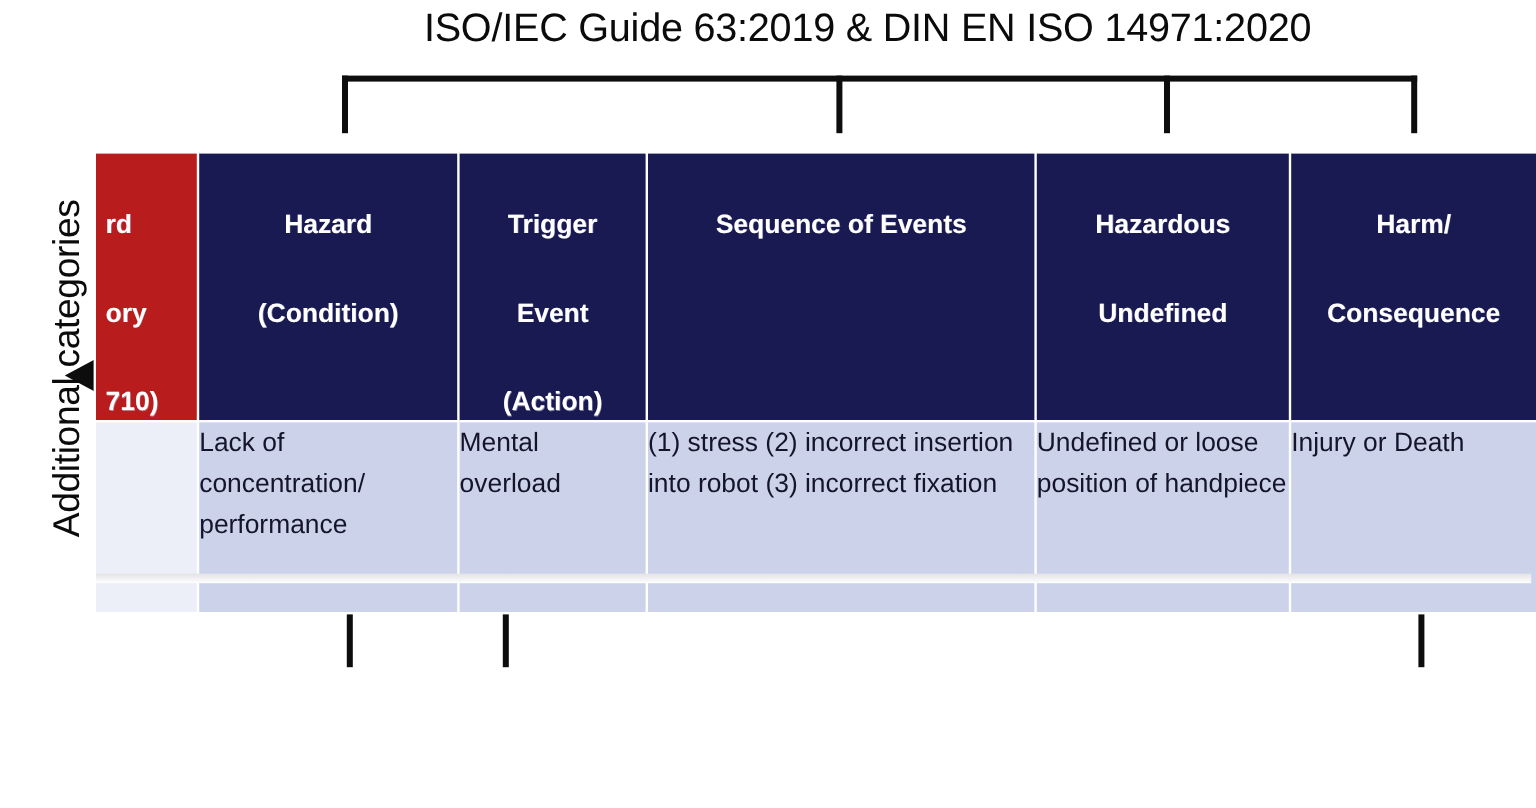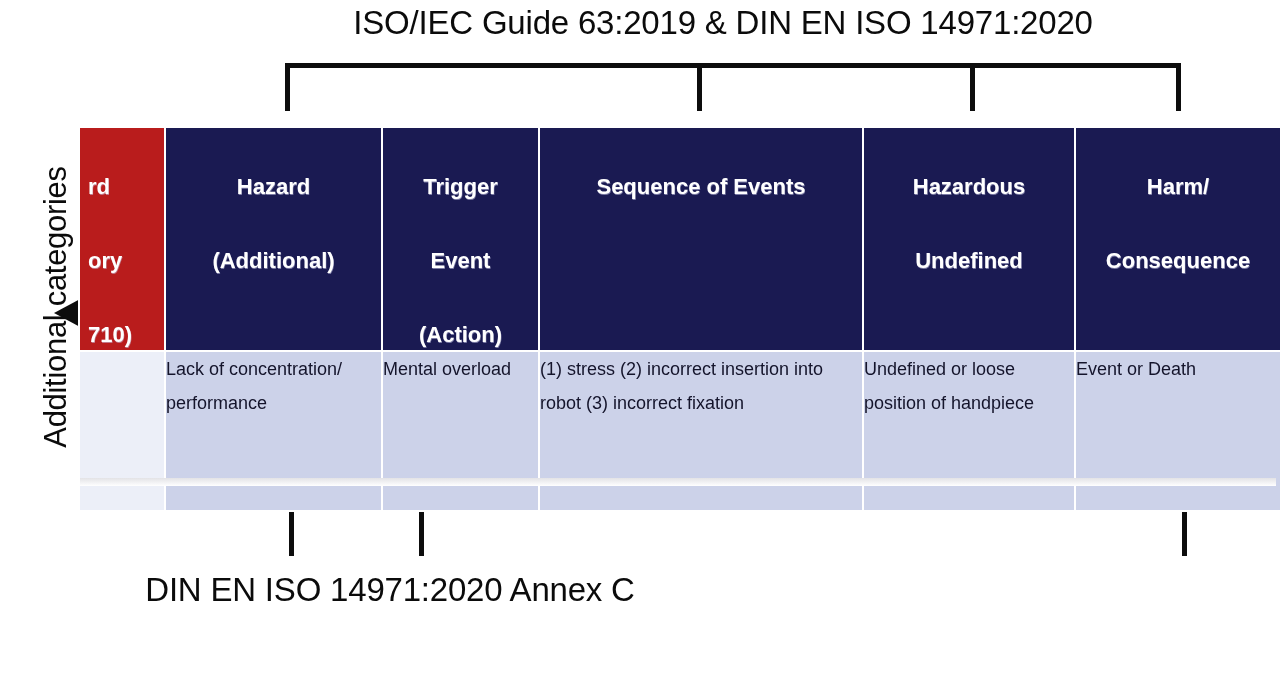--- a/index.html
+++ b/index.html
@@ -145,21 +145,21 @@
     vertical-align: middle;
   }
   .hdr-text {
     display: block;
     margin-top: 44px;
   }
   .body-cell {
     height: 160px;
     background: #ccd2e9;
     color: #14142b;
-    font-size: 18px;
+    font-size: 22px;
     line-height: 34px;
     text-align: left;
     padding: 8px 10px 4px 10px;
     box-sizing: border-box;
     vertical-align: top;
   }
   .body-cell.first {
     background: #eceff8;
     color: #2a3a78;
   }
@@ -241,21 +241,21 @@
       </colgroup>
       <thead>
         <tr>
           <th class="hdr-cell first">
             <span class="hdr-text">rd</span>
             <span class="hdr-text">ory</span>
             <span class="hdr-text">710)</span>
           </th>
           <th class="hdr-cell">
             <span class="hdr-text">Hazard</span>
-            <span class="hdr-text">(Additional)</span>
+            <span class="hdr-text">(Condition)</span>
           </th>
           <th class="hdr-cell">
             <span class="hdr-text">Trigger</span>
             <span class="hdr-text">Event</span>
             <span class="hdr-text">(Action)</span>
           </th>
           <th class="hdr-cell">
             <span class="hdr-text">Sequence of Events</span>
           </th>
           <th class="hdr-cell">
@@ -268,28 +268,27 @@
           </th>
         </tr>
       </thead>
       <tbody>
         <tr>
           <td class="body-cell first"></td>
           <td class="body-cell">Lack of concentration/ performance</td>
           <td class="body-cell">Mental overload</td>
           <td class="body-cell">(1) stress (2) incorrect insertion into robot (3) incorrect fixation</td>
           <td class="body-cell">Undefined or loose position of handpiece</td>
-          <td class="body-cell">Event or Death</td>
+          <td class="body-cell">Injury or Death</td>
         </tr>
       </tbody>
     </table>
     <div class="tbl-shadow"></div>
   </div>
 
   <div class="btick" style="left:289px; top:512px;"></div>
   <div class="btick" style="left:419px; top:512px;"></div>
   <div class="btick" style="left:1182px; top:512px;"></div>
 
   <div class="cap cap-left">
-    <span class="l2">DIN EN ISO 14971:2020 Annex C</span>
   </div>
 
 </div>
 
 </body></html>

